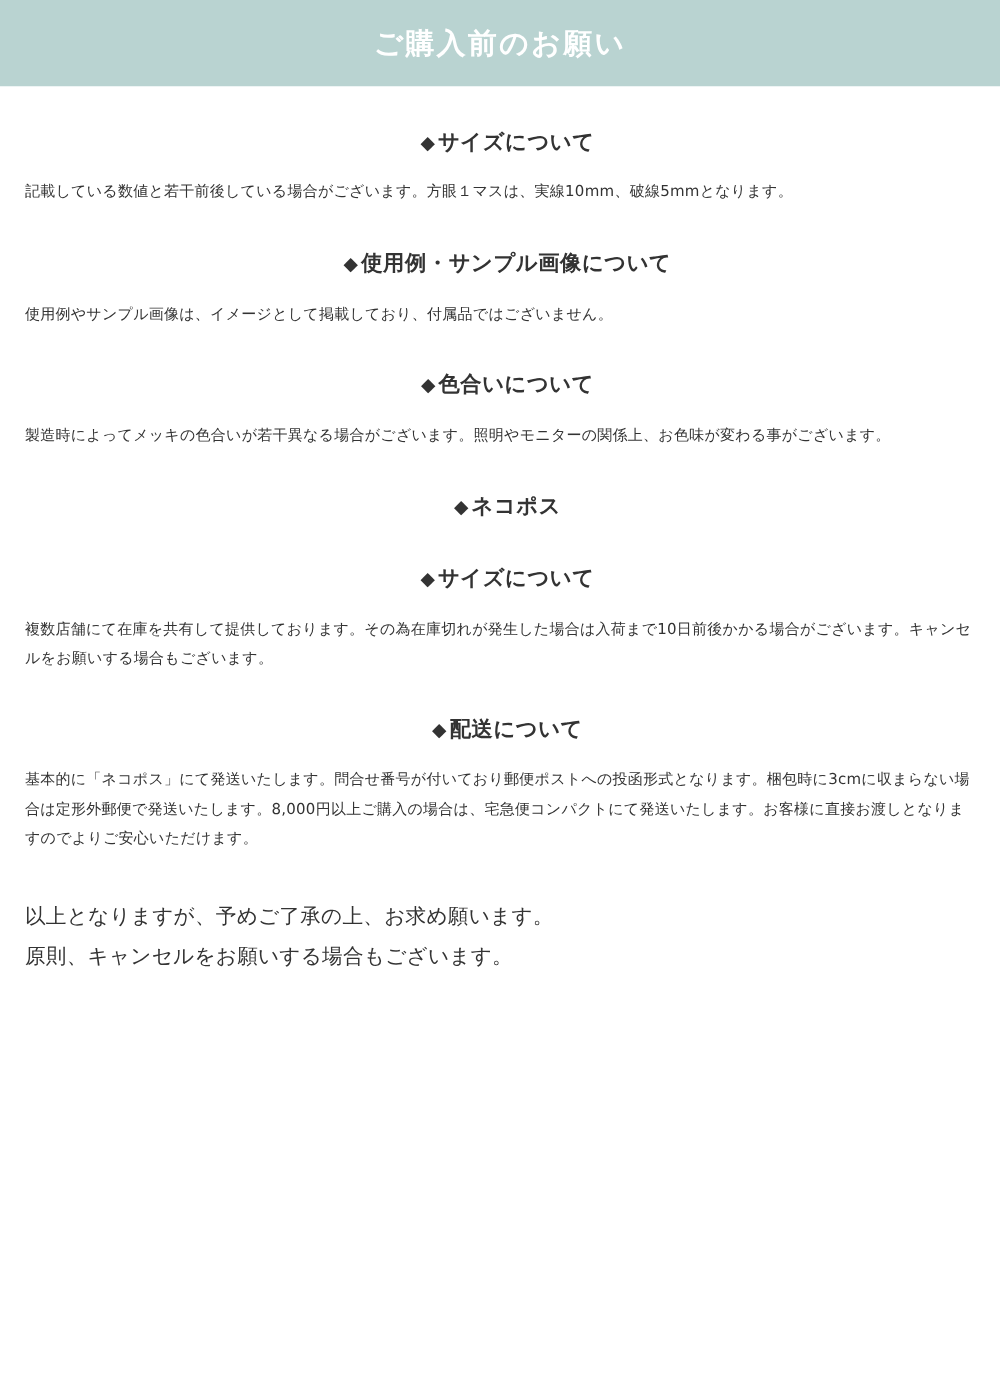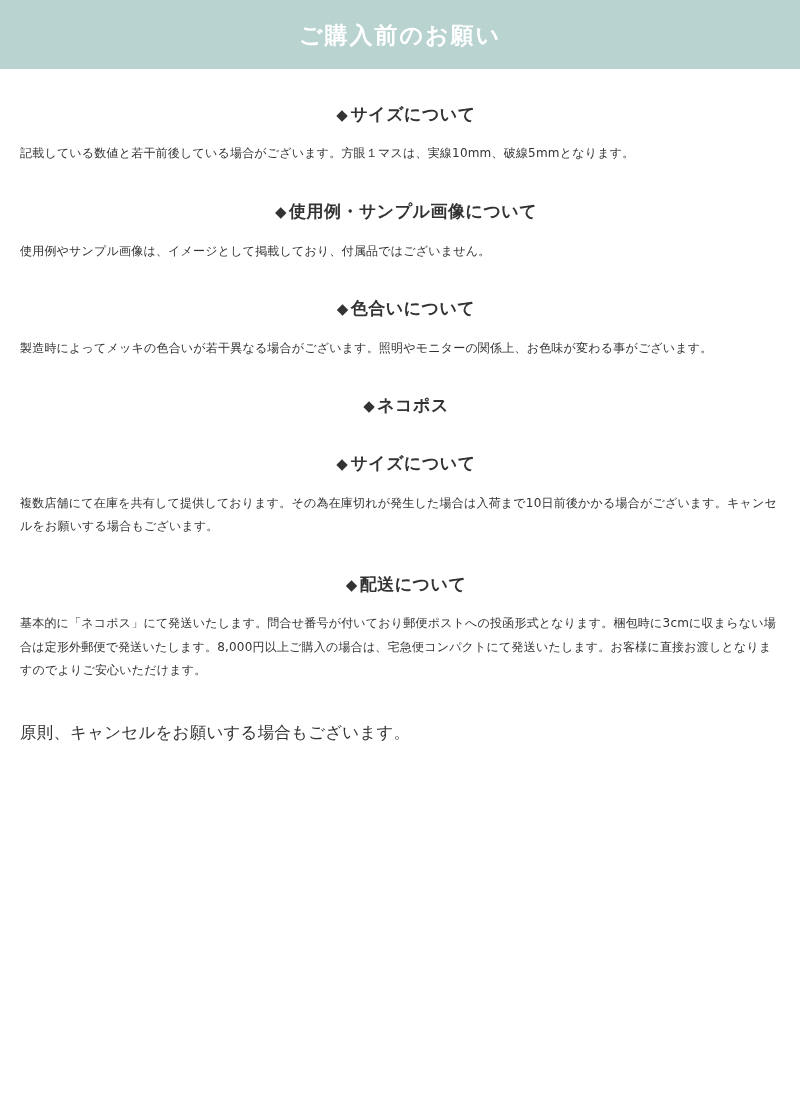--- a/index.html
+++ b/index.html
@@ -124,17 +124,18 @@
     <div class="section">
       <div class="section-heading">
         <span class="diamond">◆</span><span>配送について</span>
       </div>
       <div class="section-body">
         <p>基本的に「ネコポス」にて発送いたします。問合せ番号が付いており郵便ポストへの投函形式となります。梱包時に3cmに収まらない場合は定形外郵便で発送いたします。8,000円以上ご購入の場合は、宅急便コンパクトにて発送いたします。お客様に直接お渡しとなりますのでよりご安心いただけます。</p>
       </div>
     </div>
 
     <div class="footer-note">
+      <p>以上となりますが、予めご了承の上、お求め願います。</p>
       <p>原則、キャンセルをお願いする場合もございます。</p>
     </div>
 
   </div>
 </div>
 
 </body></html>

